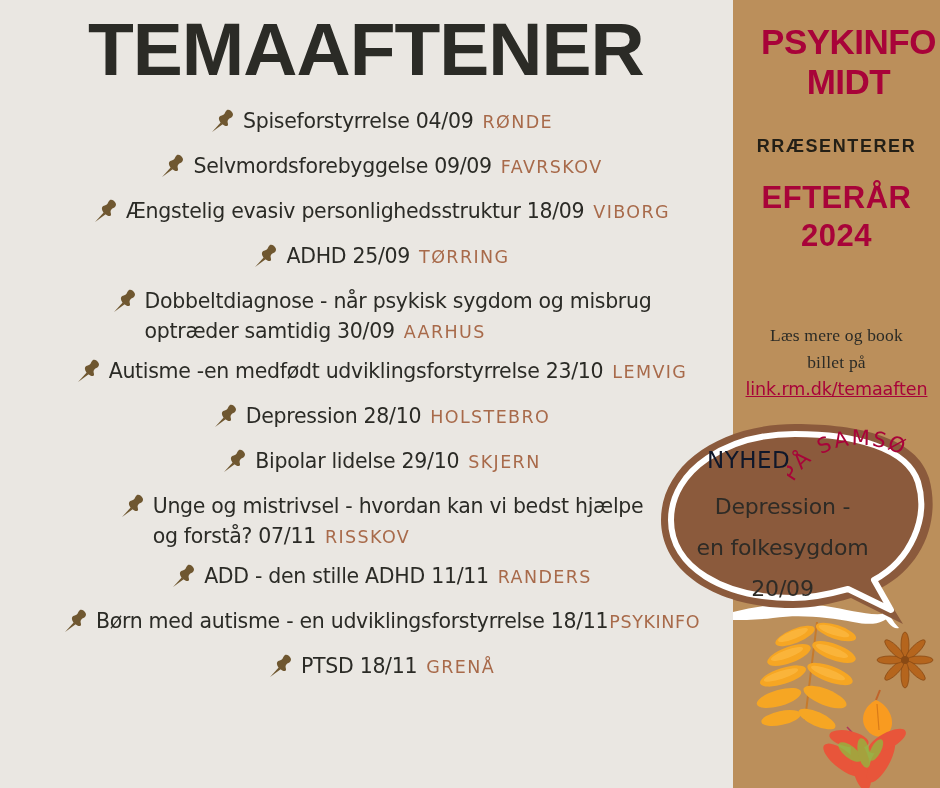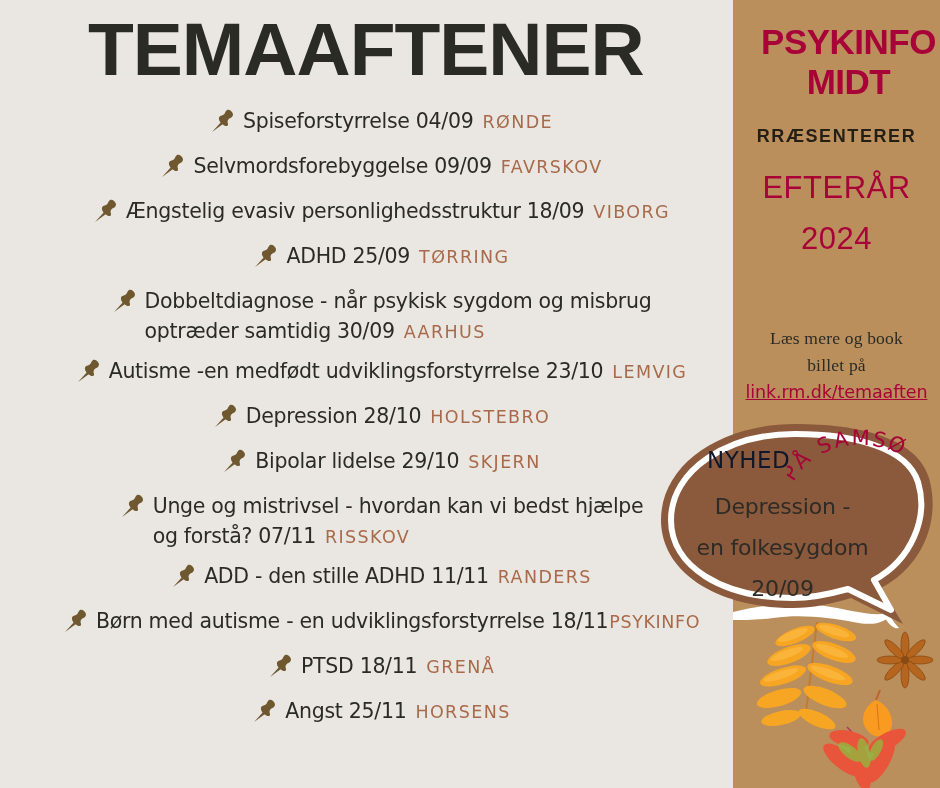--- a/index.html
+++ b/index.html
@@ -36,26 +36,26 @@
     letter-spacing: -0.5px;
     font-family: "Liberation Sans", sans-serif;
     padding-left: 24px;
   }
   .brand-1 { margin-top: 22px; }
   .presents {
     color: #231f16;
     font-weight: bold;
     font-size: 18px;
     letter-spacing: 1.6px;
-    margin-top: 24px;
+    margin-top: 34px;
     font-family: "Liberation Sans", sans-serif;
   }
   .season {
     color: #a80339;
-    font-weight: normal;
+    font-weight: bold;
     font-size: 31px;
     line-height: 38px;
     letter-spacing: 0.5px;
     margin-top: 22px;
   }
   .booking {
     margin-top: 67px;
     color: #2b2b26;
     font-size: 17.5px;
     line-height: 27px;
@@ -330,40 +330,29 @@
         <svg viewBox="0 0 32 32" width="28" height="28">
             <g fill="#6f5730">
               <path d="M20.5 3.5c2.4-1.1 5.6 1.3 6.6 3.7 1 2.3-.4 4.6-2.6 5.3-1.9.6-3.3 2.2-3.3 4.2 0 1.9 1.2 3.3.2 4.5-1.1 1.2-3.3.6-5.2-.8-1.8-1.3-3.6-3.2-4.4-5.1-.8-1.8-.6-3.6.7-4.6 1.3-1 3.1-.8 4.4-2 1.3-1.2 1.5-3.3 3.6-5.2z"></path>
               <path d="M13.6 17.4 3.5 28.6l12.1-8.9z"></path>
             </g>
           </svg>
       </span>
       <span class="event-text"><span class="event-title">PTSD 18/11</span><span class="event-city">GRENÅ</span></span>
     </div>
 
-    <div class="event-row">
-      <span class="pin-icon">
-        <svg viewBox="0 0 32 32" width="28" height="28">
-            <g fill="#6f5730">
-              <path d="M20.5 3.5c2.4-1.1 5.6 1.3 6.6 3.7 1 2.3-.4 4.6-2.6 5.3-1.9.6-3.3 2.2-3.3 4.2 0 1.9 1.2 3.3.2 4.5-1.1 1.2-3.3.6-5.2-.8-1.8-1.3-3.6-3.2-4.4-5.1-.8-1.8-.6-3.6.7-4.6 1.3-1 3.1-.8 4.4-2 1.3-1.2 1.5-3.3 3.6-5.2z"></path>
-              <path d="M13.6 17.4 3.5 28.6l12.1-8.9z"></path>
-            </g>
-          </svg>
-      </span>
-      <span class="event-text"><span class="event-title">Angst 25/11</span><span class="event-city">HORSENS</span></span>
-    </div>
 
   </div>
 
   <div class="sidebar">
     <div class="brand-line brand-1">PSYKINFO</div>
     <div class="brand-line">MIDT</div>
     <div class="presents">RRÆSENTERER</div>
     <div class="season">EFTERÅR</div>
-    <div class="season" style="margin-top:13px">2024</div>
+    <div class="season" style="margin-top:0">2024</div>
     <div class="booking">
       <div>Læs mere og book</div>
       <div>billet på</div>
     </div>
     <a class="booking-link" href="#">link.rm.dk/temaaften</a>
   </div>
 
   <div class="leaves">
     <svg width="207" height="188" viewBox="0 0 207 188">
 

